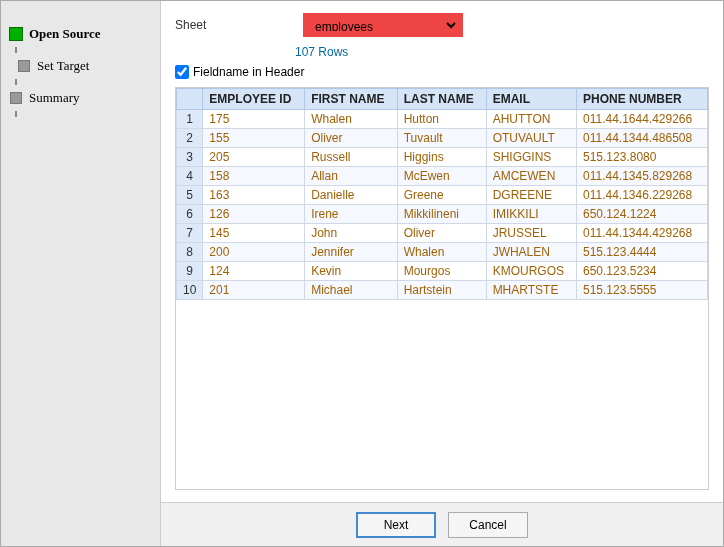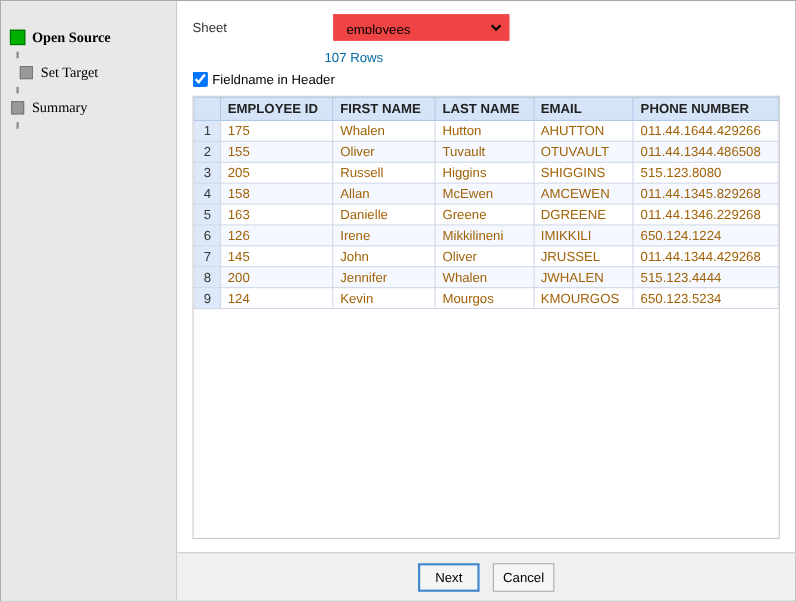--- a/index.html
+++ b/index.html
@@ -161,21 +161,21 @@
       display: flex;
       align-items: center;
       justify-content: center;
       gap: 12px;
       border-top: 1px solid #ccc;
       background: #f0f0f0;
       padding: 6px;
       flex-shrink: 0;
     }
     .footer-btn {
-      width: 56px;
+      width: 80px;
       height: 26px;
       border: 1px solid #aaa;
       background: #f5f5f5;
       cursor: pointer;
       font-size: 12px;
       display: flex;
       align-items: center;
       justify-content: center;
     }
     .footer-btn.primary {
@@ -345,20 +345,28 @@
       <td>515.123.4444</td>
     </tr>
               <tr>
       <td class="row-num">9</td>
       <td>124</td>
       <td>Kevin</td>
       <td>Mourgos</td>
       <td>KMOURGOS</td>
       <td>650.123.5234</td>
     </tr>
+              <tr>
+      <td class="row-num">10</td>
+      <td>201</td>
+      <td>Michael</td>
+      <td>Hartstein</td>
+      <td>MHARTSTE</td>
+      <td>515.123.5555</td>
+    </tr>
             </tbody>
         </table>
       </div>
     </div>
 
     <div class="footer">
       <button class="footer-btn primary">Next</button>
       <button class="footer-btn">Cancel</button>
     </div>
   </div>

